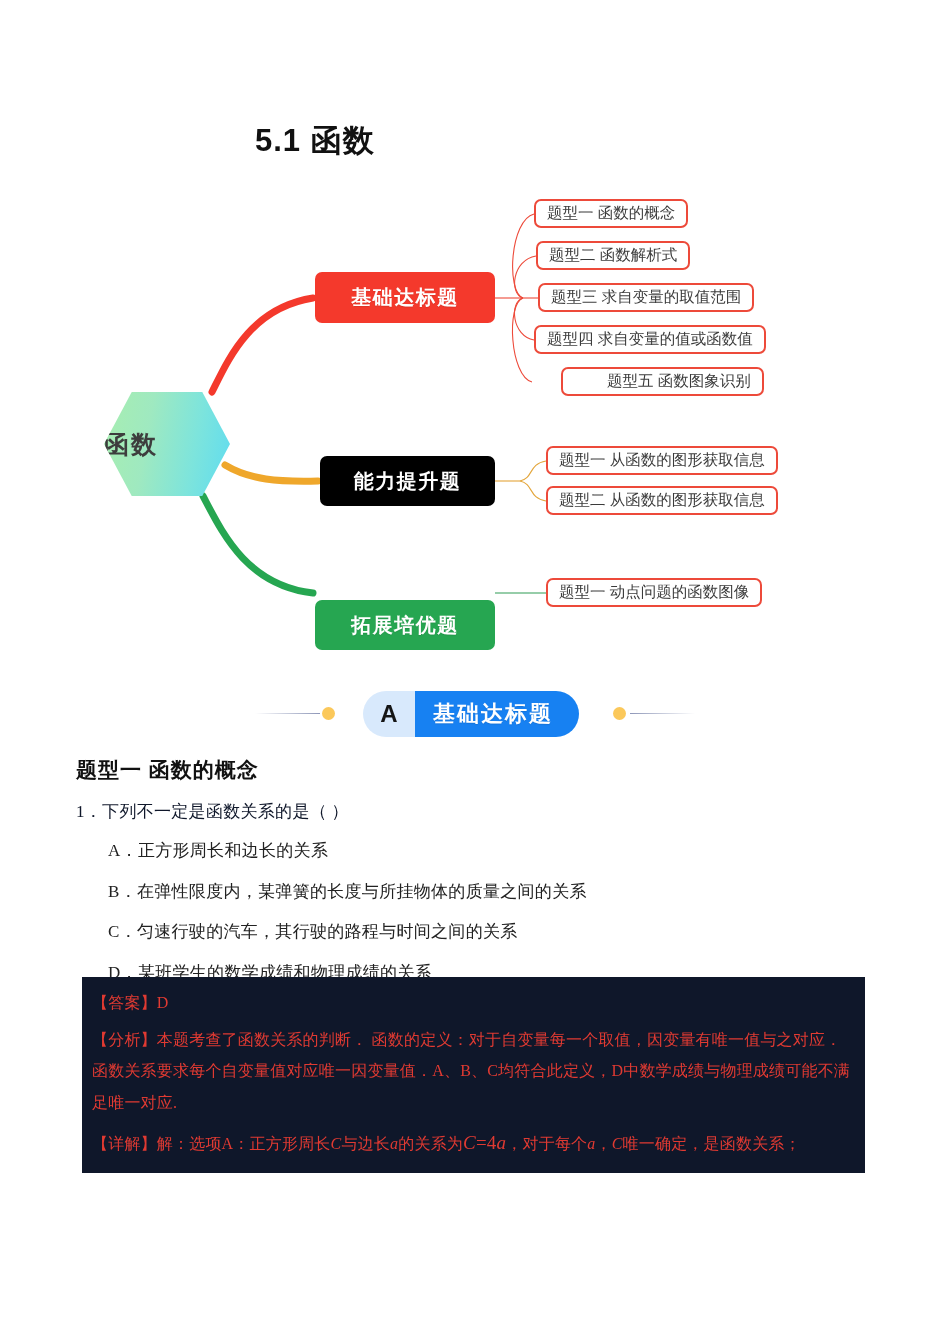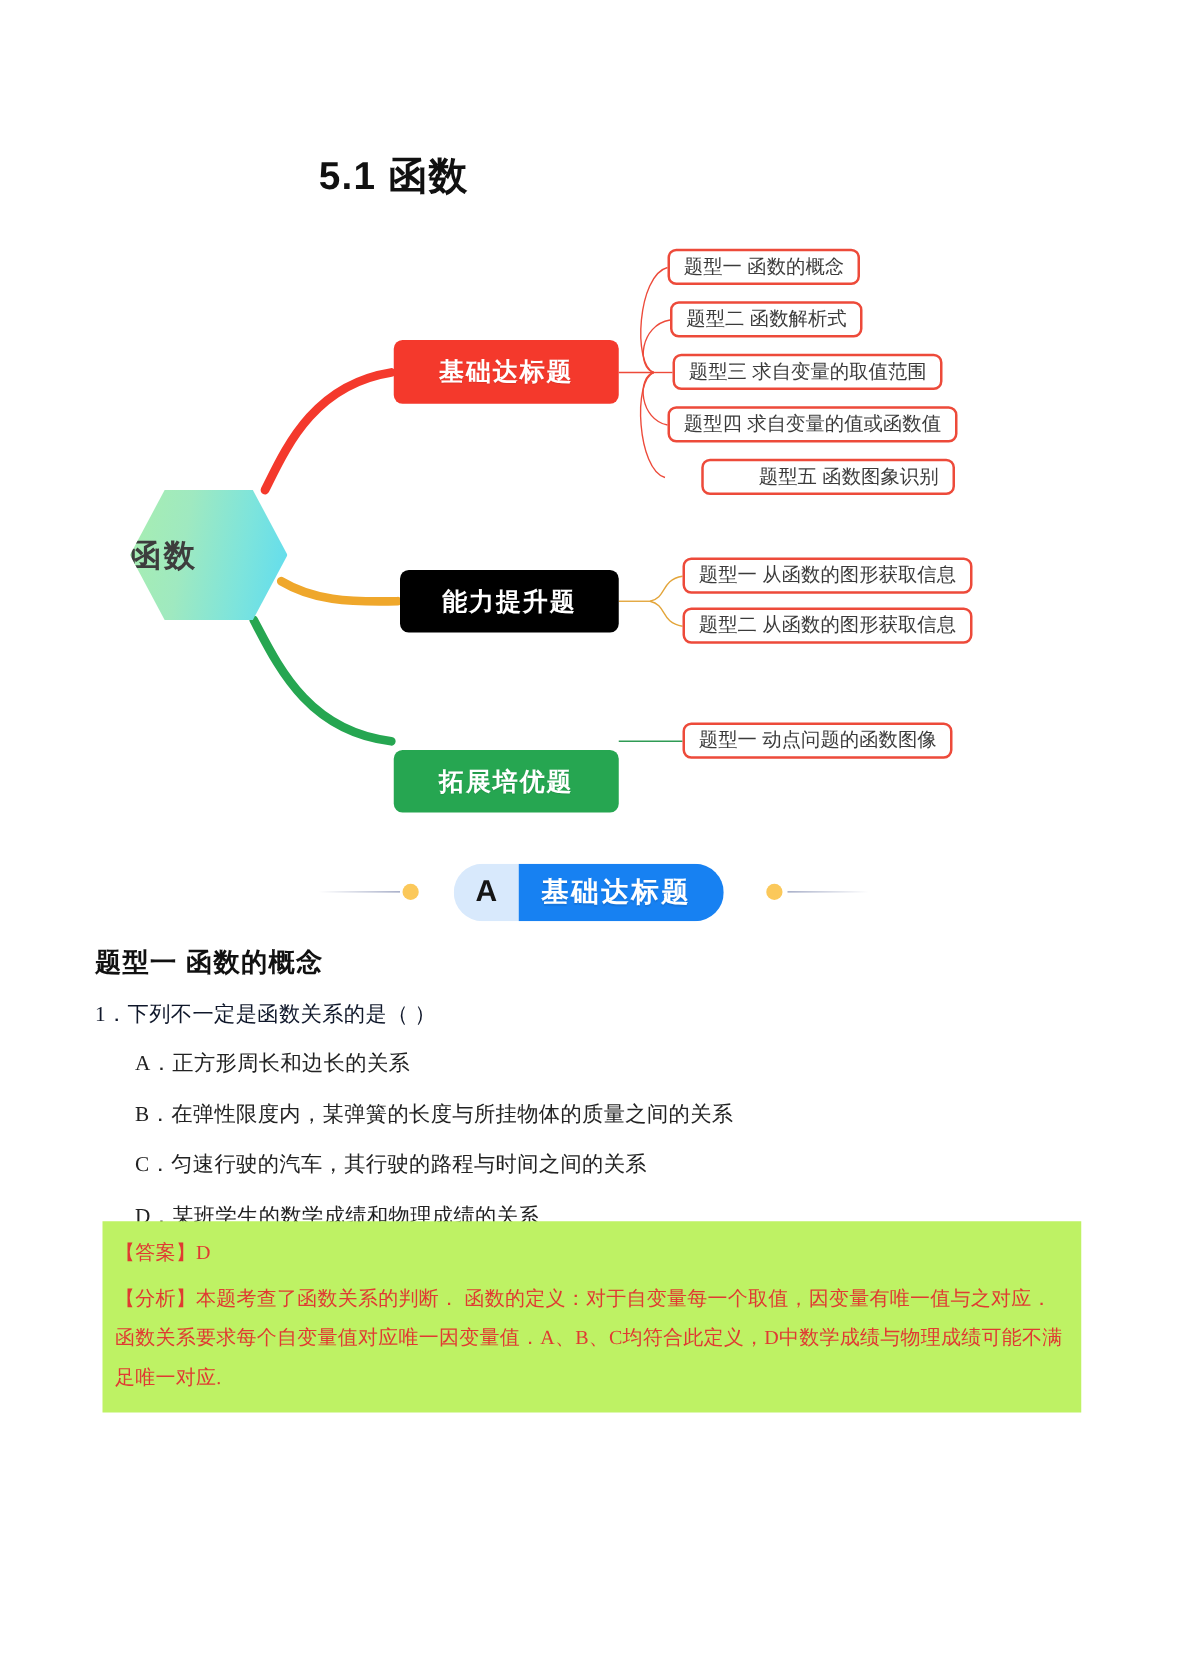--- a/index.html
+++ b/index.html
@@ -184,21 +184,21 @@
     line-height: 2.15;
     letter-spacing: 0.3px;
   }
 
   
   #answer-block {
     position: absolute;
     left: 82px;
     top: 977px;
     width: 783px;
-    background: #bef264;
+    background: #0f172a;
     color: #e03a32;
     padding: 10px 10px 12px 10px;
     box-sizing: border-box;
     font-size: 16px;
     line-height: 1.95;
     letter-spacing: 0.2px;
   }
   #answer-block p { margin: 0 0 6px 0; }
   #answer-block p:last-child { margin-bottom: 0; }
   .mathvar {
@@ -283,13 +283,16 @@
   <p class="option-row">D．某班学生的数学成绩和物理成绩的关系</p>
 </div>
 
 <div id="answer-block">
   <p>
     <span>【答案】</span><span>D</span>
   </p>
   <p>
     <span>【分析】</span><span>本题考查了函数关系的判断．  函数的定义：对于自变量每一个取值，因变量有唯一值与之对应．函数关系要求每个自变量值对应唯一因变量值．A、B、C均符合此定义，D中数学成绩与物理成绩可能不满足唯一对应.</span>
   </p>
+  <p>
+    <span>【详解】</span><span>解：选项A：正方形周长</span><span class="mathvar">C</span><span>与边长</span><span class="mathvar">a</span><span>的关系为</span><span class="mathexpr"><span class="mathvar">C</span><span>=4</span><span class="mathvar">a</span></span><span>，对于每个</span><span class="mathvar">a</span><span>，</span><span class="mathvar">C</span><span>唯一确定，是函数关系；</span>
+  </p>
 </div>
 
 </body></html>

